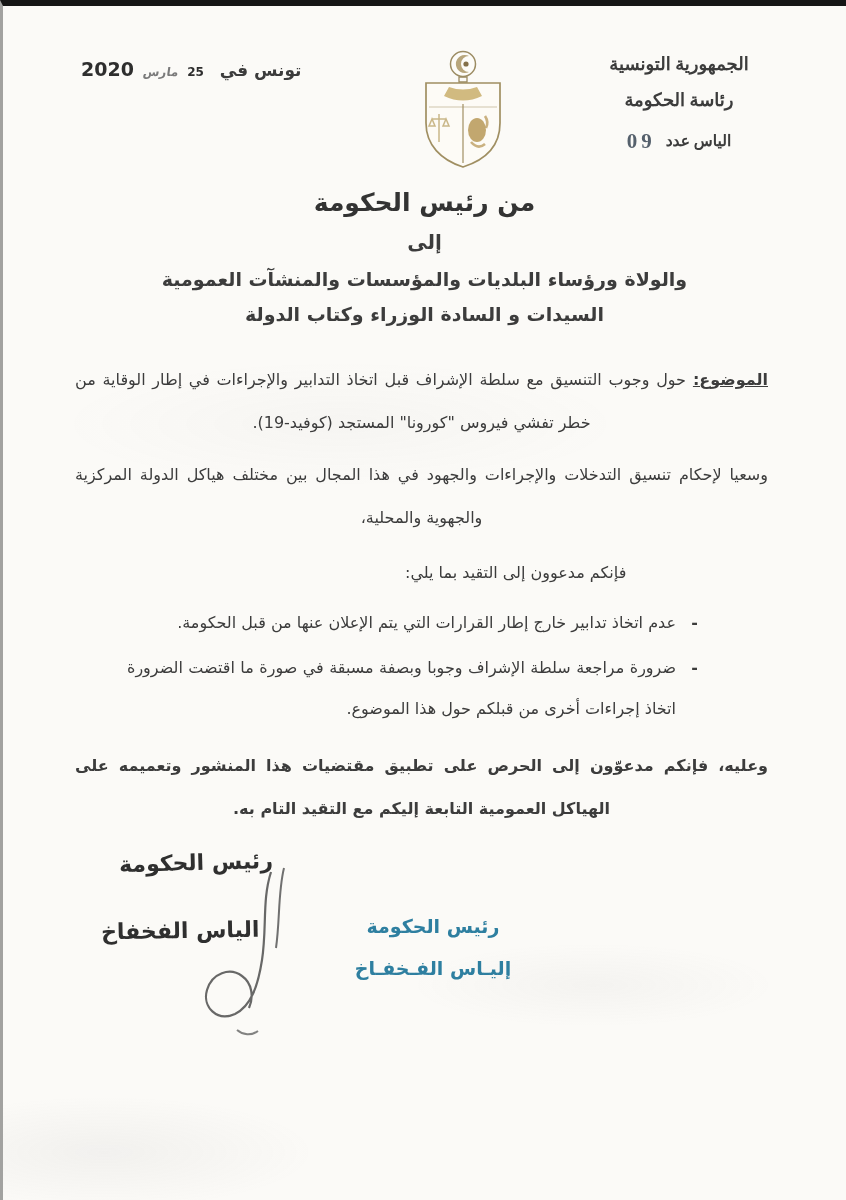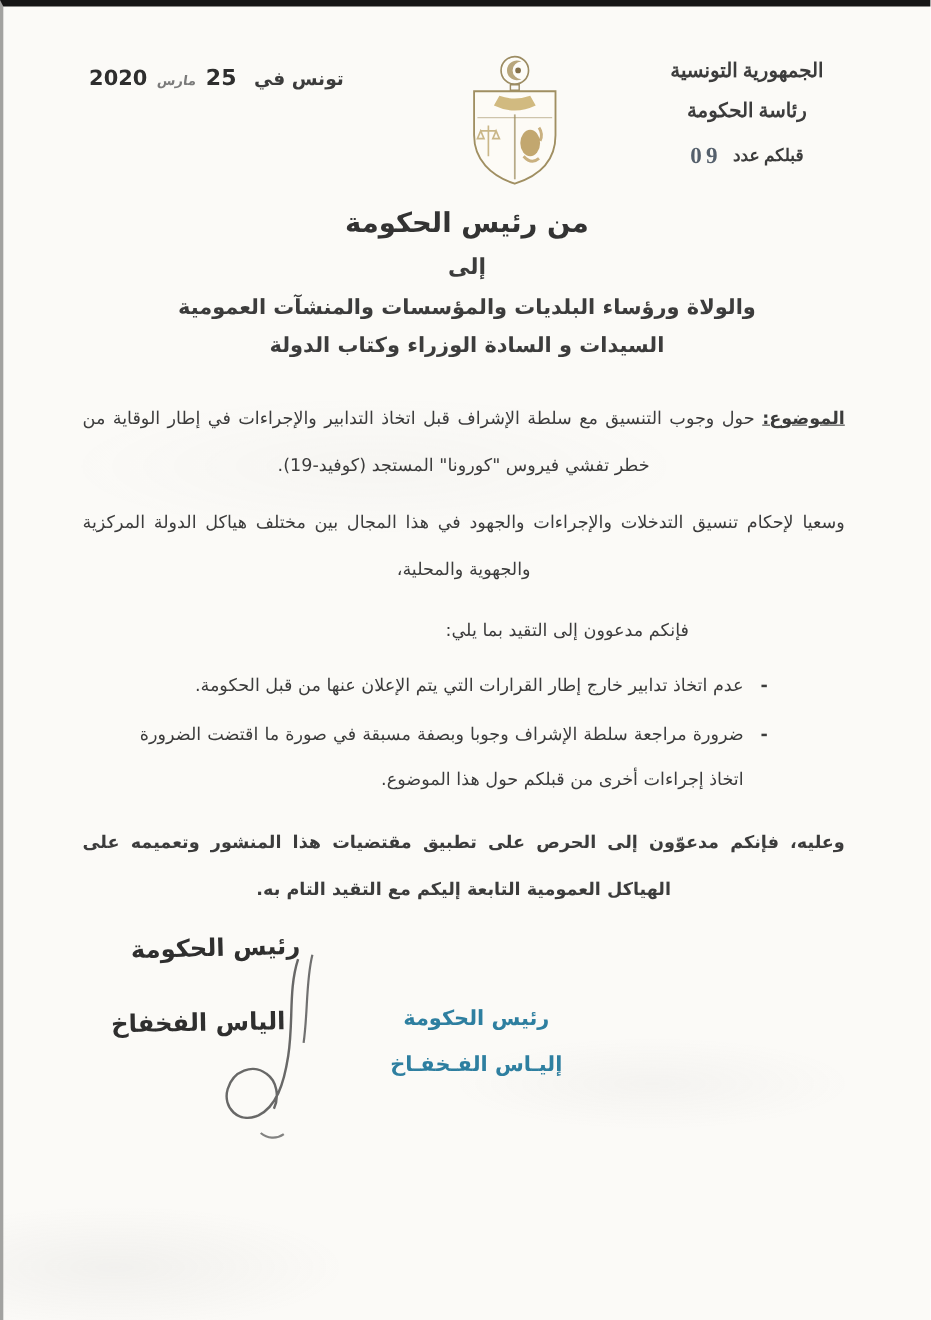--- a/index.html
+++ b/index.html
@@ -19,21 +19,21 @@
     direction:rtl;
     overflow:hidden;
   }
   
   .letterhead { display:flex; justify-content:space-between; align-items:flex-start; padding:40px 72px 0 78px; }
   .org-block { text-align:center; font-weight:bold; font-size:18px; line-height:2.0; min-width:190px;font-family:Liberation Serif, serif; }
   .org-block .circ-line { font-size:15.5px; font-weight:bold; white-space:nowrap; }
   .circ-number { display:inline-block; font-size:21px; font-weight:bold; color:#55606c; letter-spacing:4px; margin-right:6px; transform:translateY(2px); }
   .emblem-wrap { margin-top:4px; margin-left:40px; }
   .date-block { margin-top:12px; font-size:17px; font-weight:bold; white-space:nowrap; }
-  .date-block .day { font-size:20px; letter-spacing:5px; color:#2e2e2e; margin-right:10px; }
+  .date-block .day { font-size:12px; letter-spacing:5px; color:#2e2e2e; margin-right:10px; }
   .date-block .month { font-size:12px; color:#7a7a7a; margin:0 3px; transform:skewX(-8deg); display:inline-block; }
   .date-block .year { font-size:19px; letter-spacing:1px; color:#2e2e2e; }
   
   .salutation { text-align:center; margin-top:12px; }
   .from-line { font-size:25px; font-weight:bold; color:#333; margin-bottom:13px; }
   .to-word { font-size:20px; font-weight:bold; margin-bottom:8px; }
   .recipients { font-size:19px; font-weight:bold; line-height:1.85; }
   
   .content { padding:0 78px 0 72px; font-size:16px; }
   .para { text-align:justify; text-align-last:center; line-height:2.7; margin:0; }
@@ -58,21 +58,21 @@
 <body>
 
 <div class="paper">
 
   <div class="letterhead">
 
     <div class="org-block">
       <div>الجمهورية التونسية</div>
       <div>رئاسة الحكومة</div>
       <div class="circ-line">
-        <span>قبلكم عدد</span>
+        <span>الياس عدد</span>
         <span class="circ-number">09</span>
       </div>
     </div>
 
     <div class="emblem-wrap">
       <svg width="96" height="122" viewBox="0 0 96 122" aria-hidden="true">
         <circle cx="48" cy="14" r="12.5" fill="#fdfcf8" stroke="#9c8c63" stroke-width="1.5"></circle>
         <path d="M54,6 a9,9 0 1 0 0,16 a7,7 0 1 1 0,-16 Z" fill="#a6905c" opacity=".8"></path>
         <circle cx="51" cy="14" r="2.6" fill="#84704a"></circle>
         <path d="M44,27 h8 v5 h-8 Z" fill="none" stroke="#9c8c63" stroke-width="1.3"></path>

